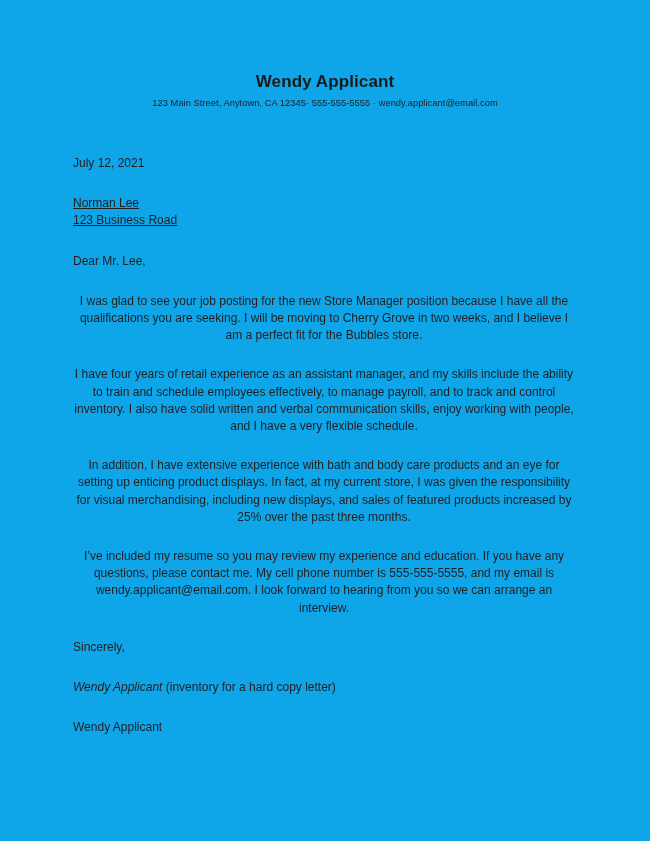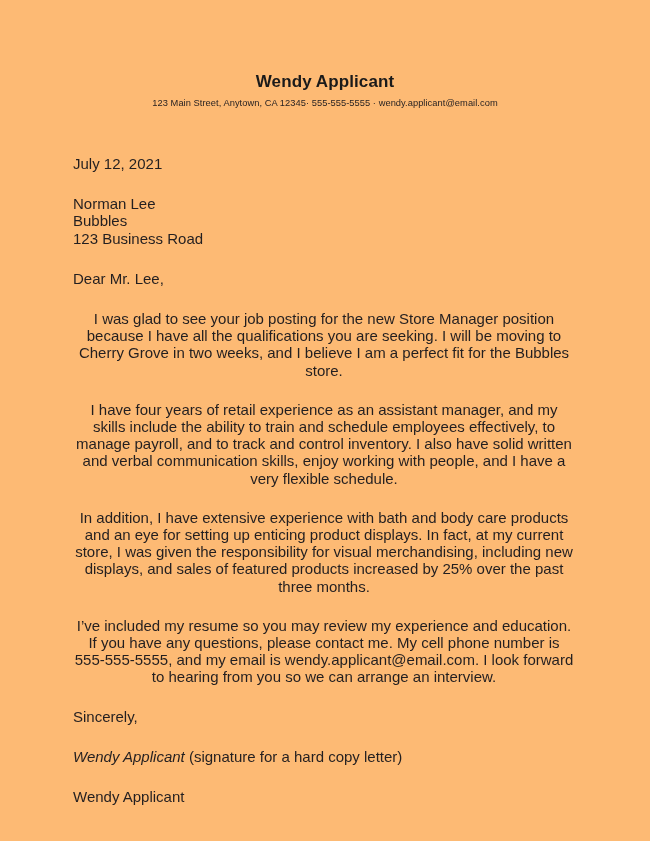--- a/index.html
+++ b/index.html
@@ -12,21 +12,21 @@
     height: 841px;
     font-family: "Liberation Sans", sans-serif;
     color: #231f20;
     -webkit-font-smoothing: antialiased;
   }
 
   .page {
     position: relative;
     width: 650px;
     height: 841px;
-    background: #fdba74;
+    background: #0ea5e9;
     box-sizing: border-box;
     overflow: hidden;
   }
 
   
   .letterhead {
     text-align: center;
     padding-top: 72px;
   }
   .letterhead-name {
@@ -43,34 +43,35 @@
     letter-spacing: 0.05px;
     line-height: 12px;
     color: #231f20;
   }
 
   
   .letter {
     margin-top: 46px;
     padding-left: 73px;
     padding-right: 75px;
-    font-size: 15px;
+    font-size: 12px;
     line-height: 17.2px;
     color: #231f20;
   }
 
   .date-line {
     margin: 0 0 23px 0;
   }
 
   .recipient {
     margin: 0 0 23px 0;
   }
   .recipient-line {
     display: block;
+    text-decoration: underline;
   }
 
   .salutation {
     margin: 0 0 23px 0;
   }
 
   .body-paragraph {
     margin: 0 0 22px 0;
     text-align: center;
   }
@@ -102,37 +103,36 @@
     <div class="letterhead-name">Wendy Applicant</div>
     <div class="letterhead-contact">123 Main Street, Anytown, CA 12345· 555-555-5555 · wendy.applicant@email.com</div>
   </header>
 
   <section class="letter">
 
     <p class="date-line">July 12, 2021</p>
 
     <div class="recipient">
       <span class="recipient-line">Norman Lee</span>
-      <span class="recipient-line">Bubbles</span>
       <span class="recipient-line">123 Business Road</span>
     </div>
 
     <p class="salutation">Dear Mr. Lee,</p>
 
     <p class="body-paragraph">I was glad to see your job posting for the new Store Manager position because I have all the qualifications you are seeking. I will be moving to Cherry Grove in two weeks, and I believe I am a perfect fit for the Bubbles store.</p>
 
     <p class="body-paragraph">I have four years of retail experience as an assistant manager, and my skills include the ability to train and schedule employees effectively, to manage payroll, and to track and control inventory. I also have solid written and verbal communication skills, enjoy working with people, and I have a very flexible schedule.</p>
 
     <p class="body-paragraph">In addition, I have extensive experience with bath and body care products and an eye for setting up enticing product displays. In fact, at my current store, I was given the responsibility for visual merchandising, including new displays, and sales of featured products increased by 25% over the past three months.</p>
 
     <p class="body-paragraph">I’ve included my resume so you may review my experience and education. If you have any questions, please contact me. My cell phone number is 555-555-5555, and my email is wendy.applicant@email.com. I look forward to hearing from you so we can arrange an interview.</p>
 
     <p class="closing-salutation">Sincerely,</p>
 
     <p class="signature-line">
-      <span class="signature-script">Wendy Applicant</span><span class="signature-note"> <span>(signature for a hard copy letter)</span></span>
+      <span class="signature-script">Wendy Applicant</span><span class="signature-note"> <span>(inventory for a hard copy letter)</span></span>
     </p>
 
     <p class="signature-name">Wendy Applicant</p>
 
   </section>
 
 </div>
 
 </body></html>

